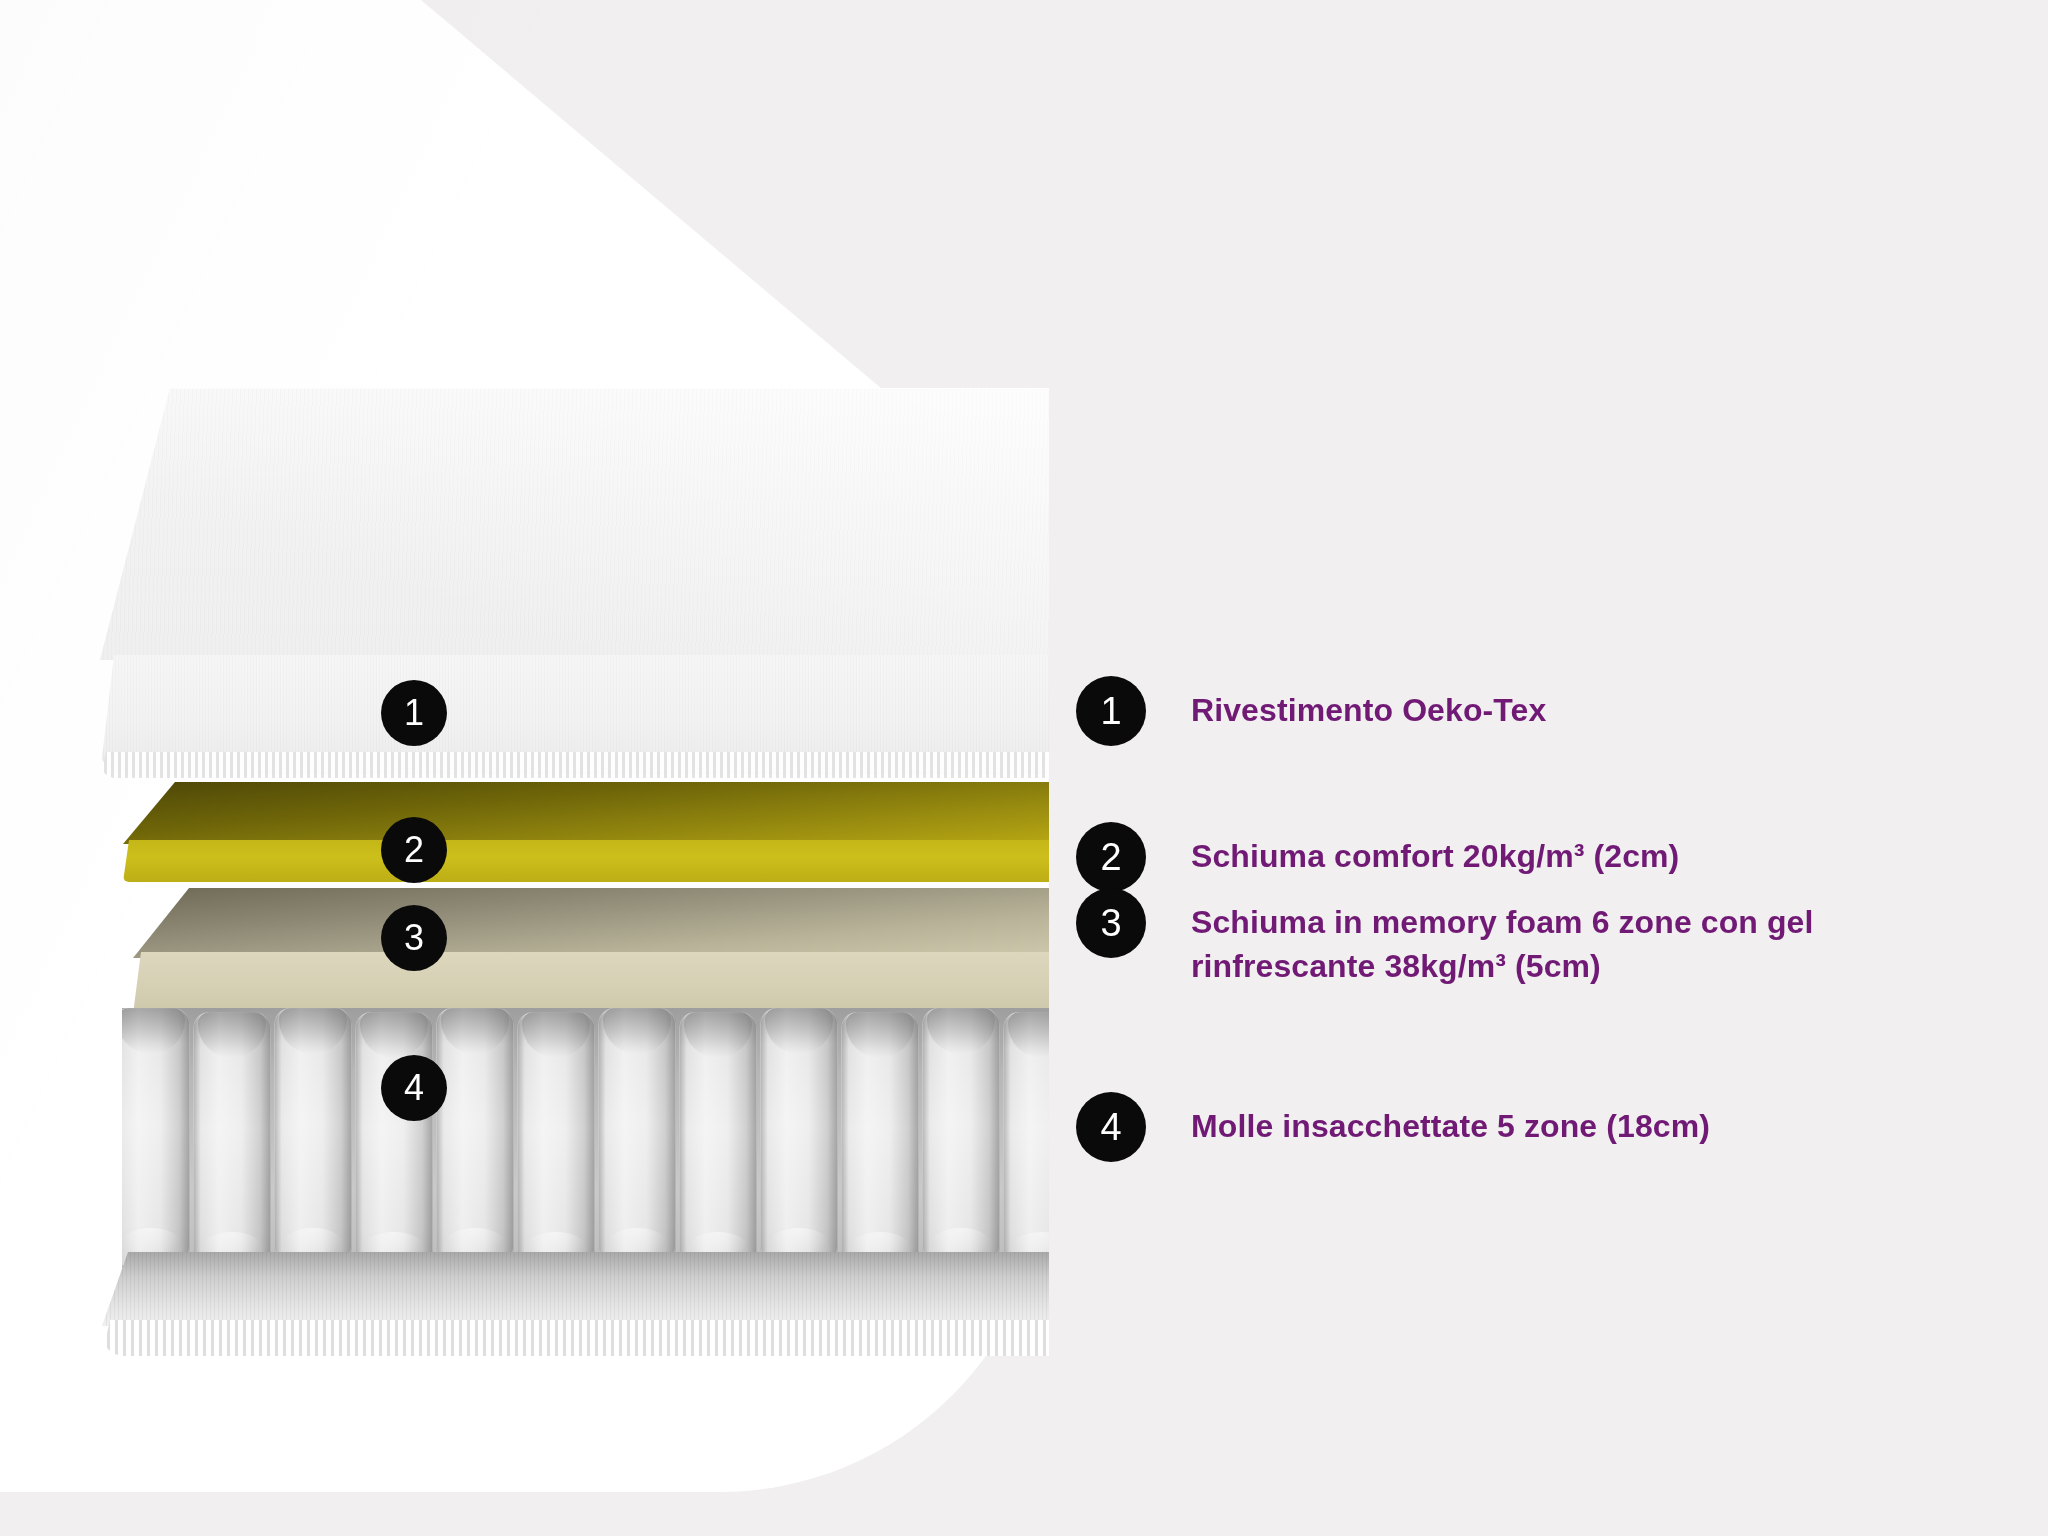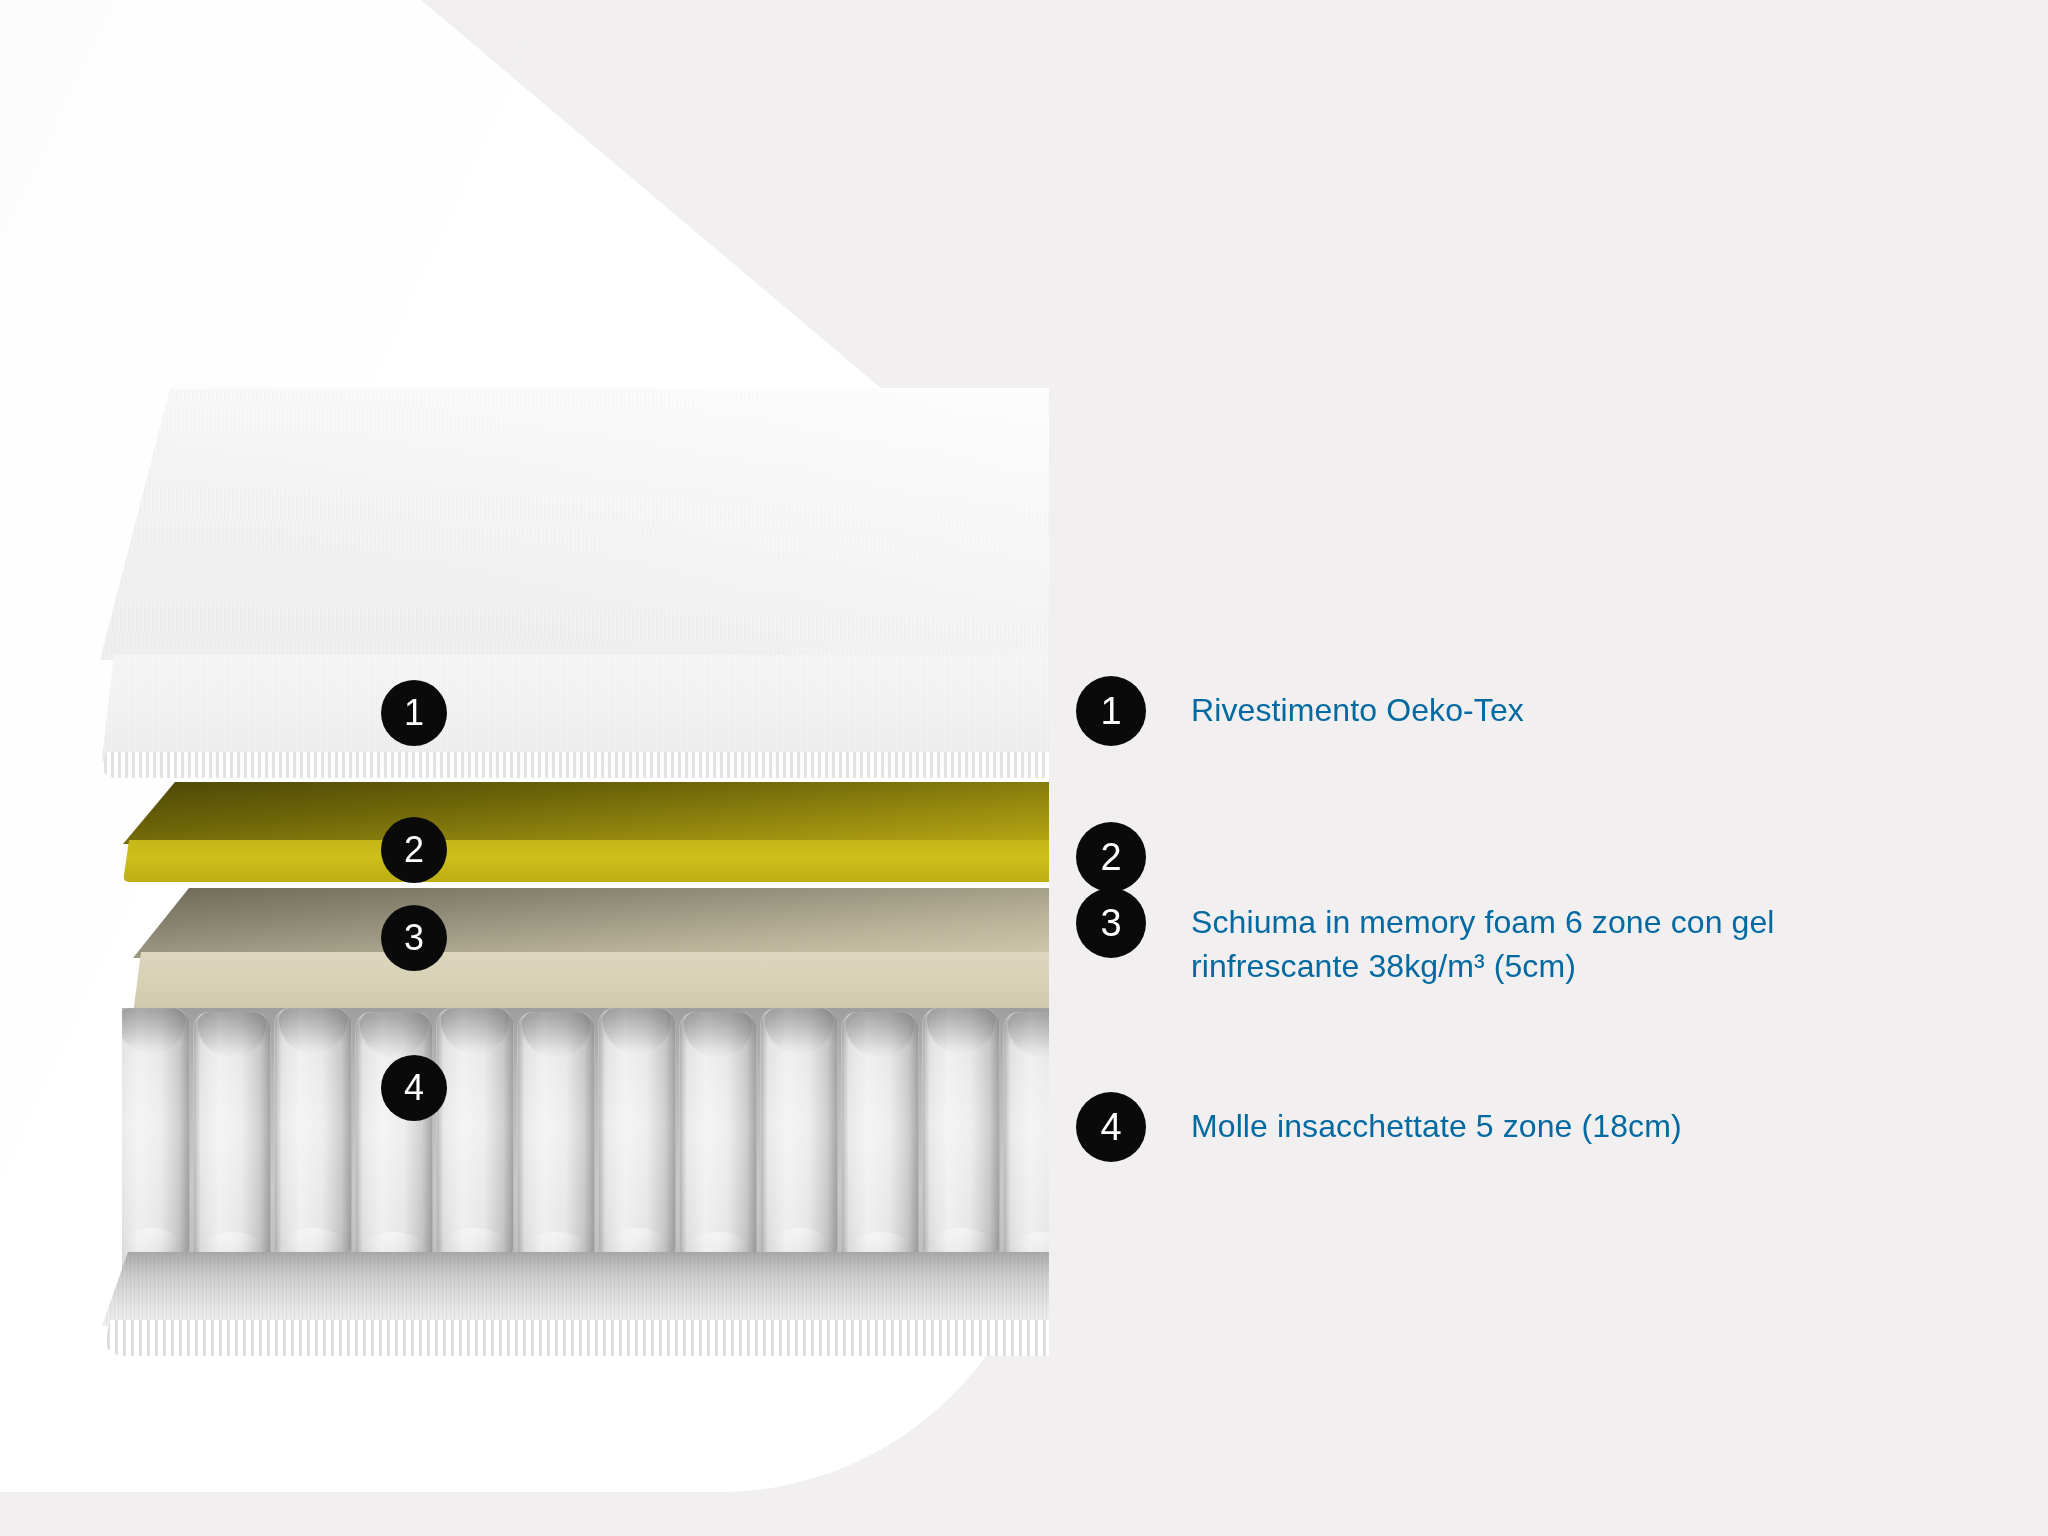--- a/index.html
+++ b/index.html
@@ -175,24 +175,24 @@
   .b4{left:381px;top:1055px;}
 
   
   .legend{
     position:absolute;left:1076px;top:0;width:880px;height:1536px;
   }
   .legend-item{position:absolute;left:0;display:flex;align-items:flex-start;}
   .legend-item .badge-leg{position:relative;left:auto;top:auto;flex:0 0 auto;}
   .legend-text{
     margin-left:45px;
-    color:#0369a1;
+    color:#701a75;
     font-size:32px;
     line-height:1.38;
-    font-weight:400;
+    font-weight:700;
     max-width:740px;
     padding-top:12px;
     letter-spacing:.1px;
   }
   .l1{top:676px;}
   .l2{top:822px;}
   .l3{top:888px;}
   .l4{top:1092px;}
 </style>
 </head>
@@ -244,20 +244,21 @@
 
   <div class="legend">
 
     <div class="legend-item l1">
       <div class="badge badge-leg">1</div>
       <div class="legend-text">Rivestimento Oeko-Tex</div>
     </div>
 
     <div class="legend-item l2">
       <div class="badge badge-leg">2</div>
+      <div class="legend-text">Schiuma comfort 20kg/m³ (2cm)</div>
     </div>
 
     <div class="legend-item l3">
       <div class="badge badge-leg">3</div>
       <div class="legend-text">Schiuma in memory foam 6 zone con gel rinfrescante 38kg/m³ (5cm)</div>
     </div>
 
     <div class="legend-item l4">
       <div class="badge badge-leg">4</div>
       <div class="legend-text">Molle insacchettate 5 zone (18cm)</div>

